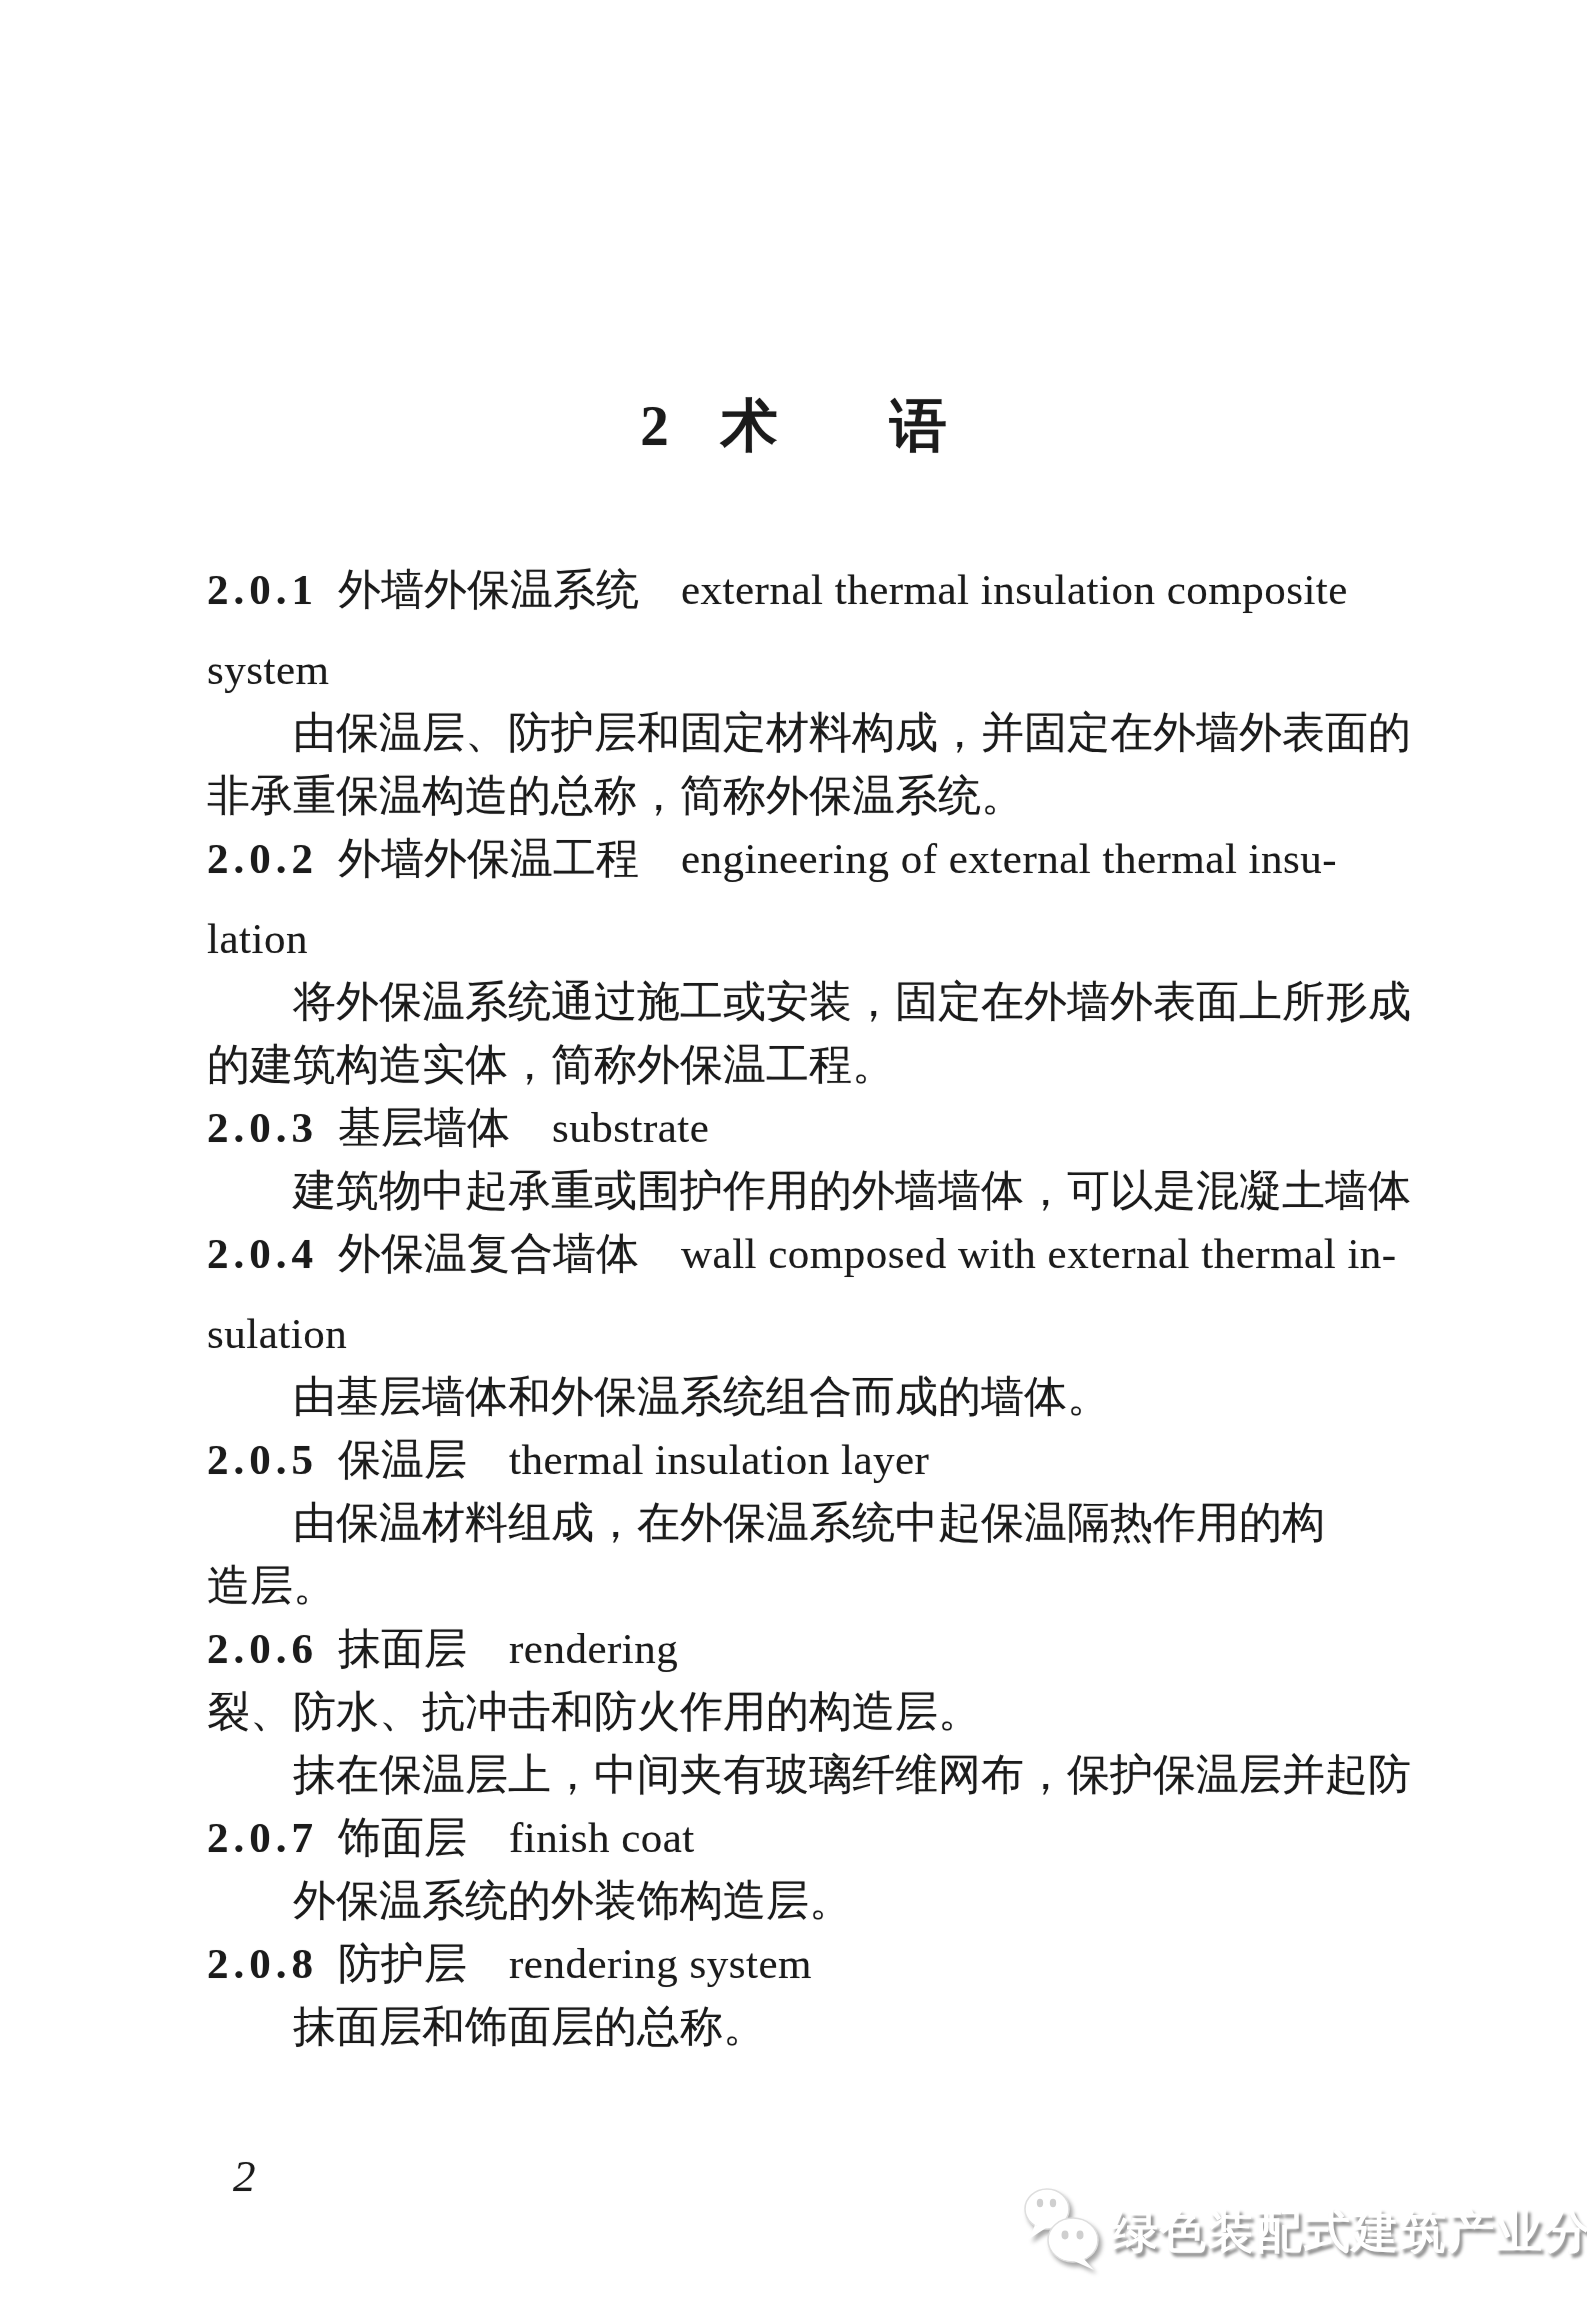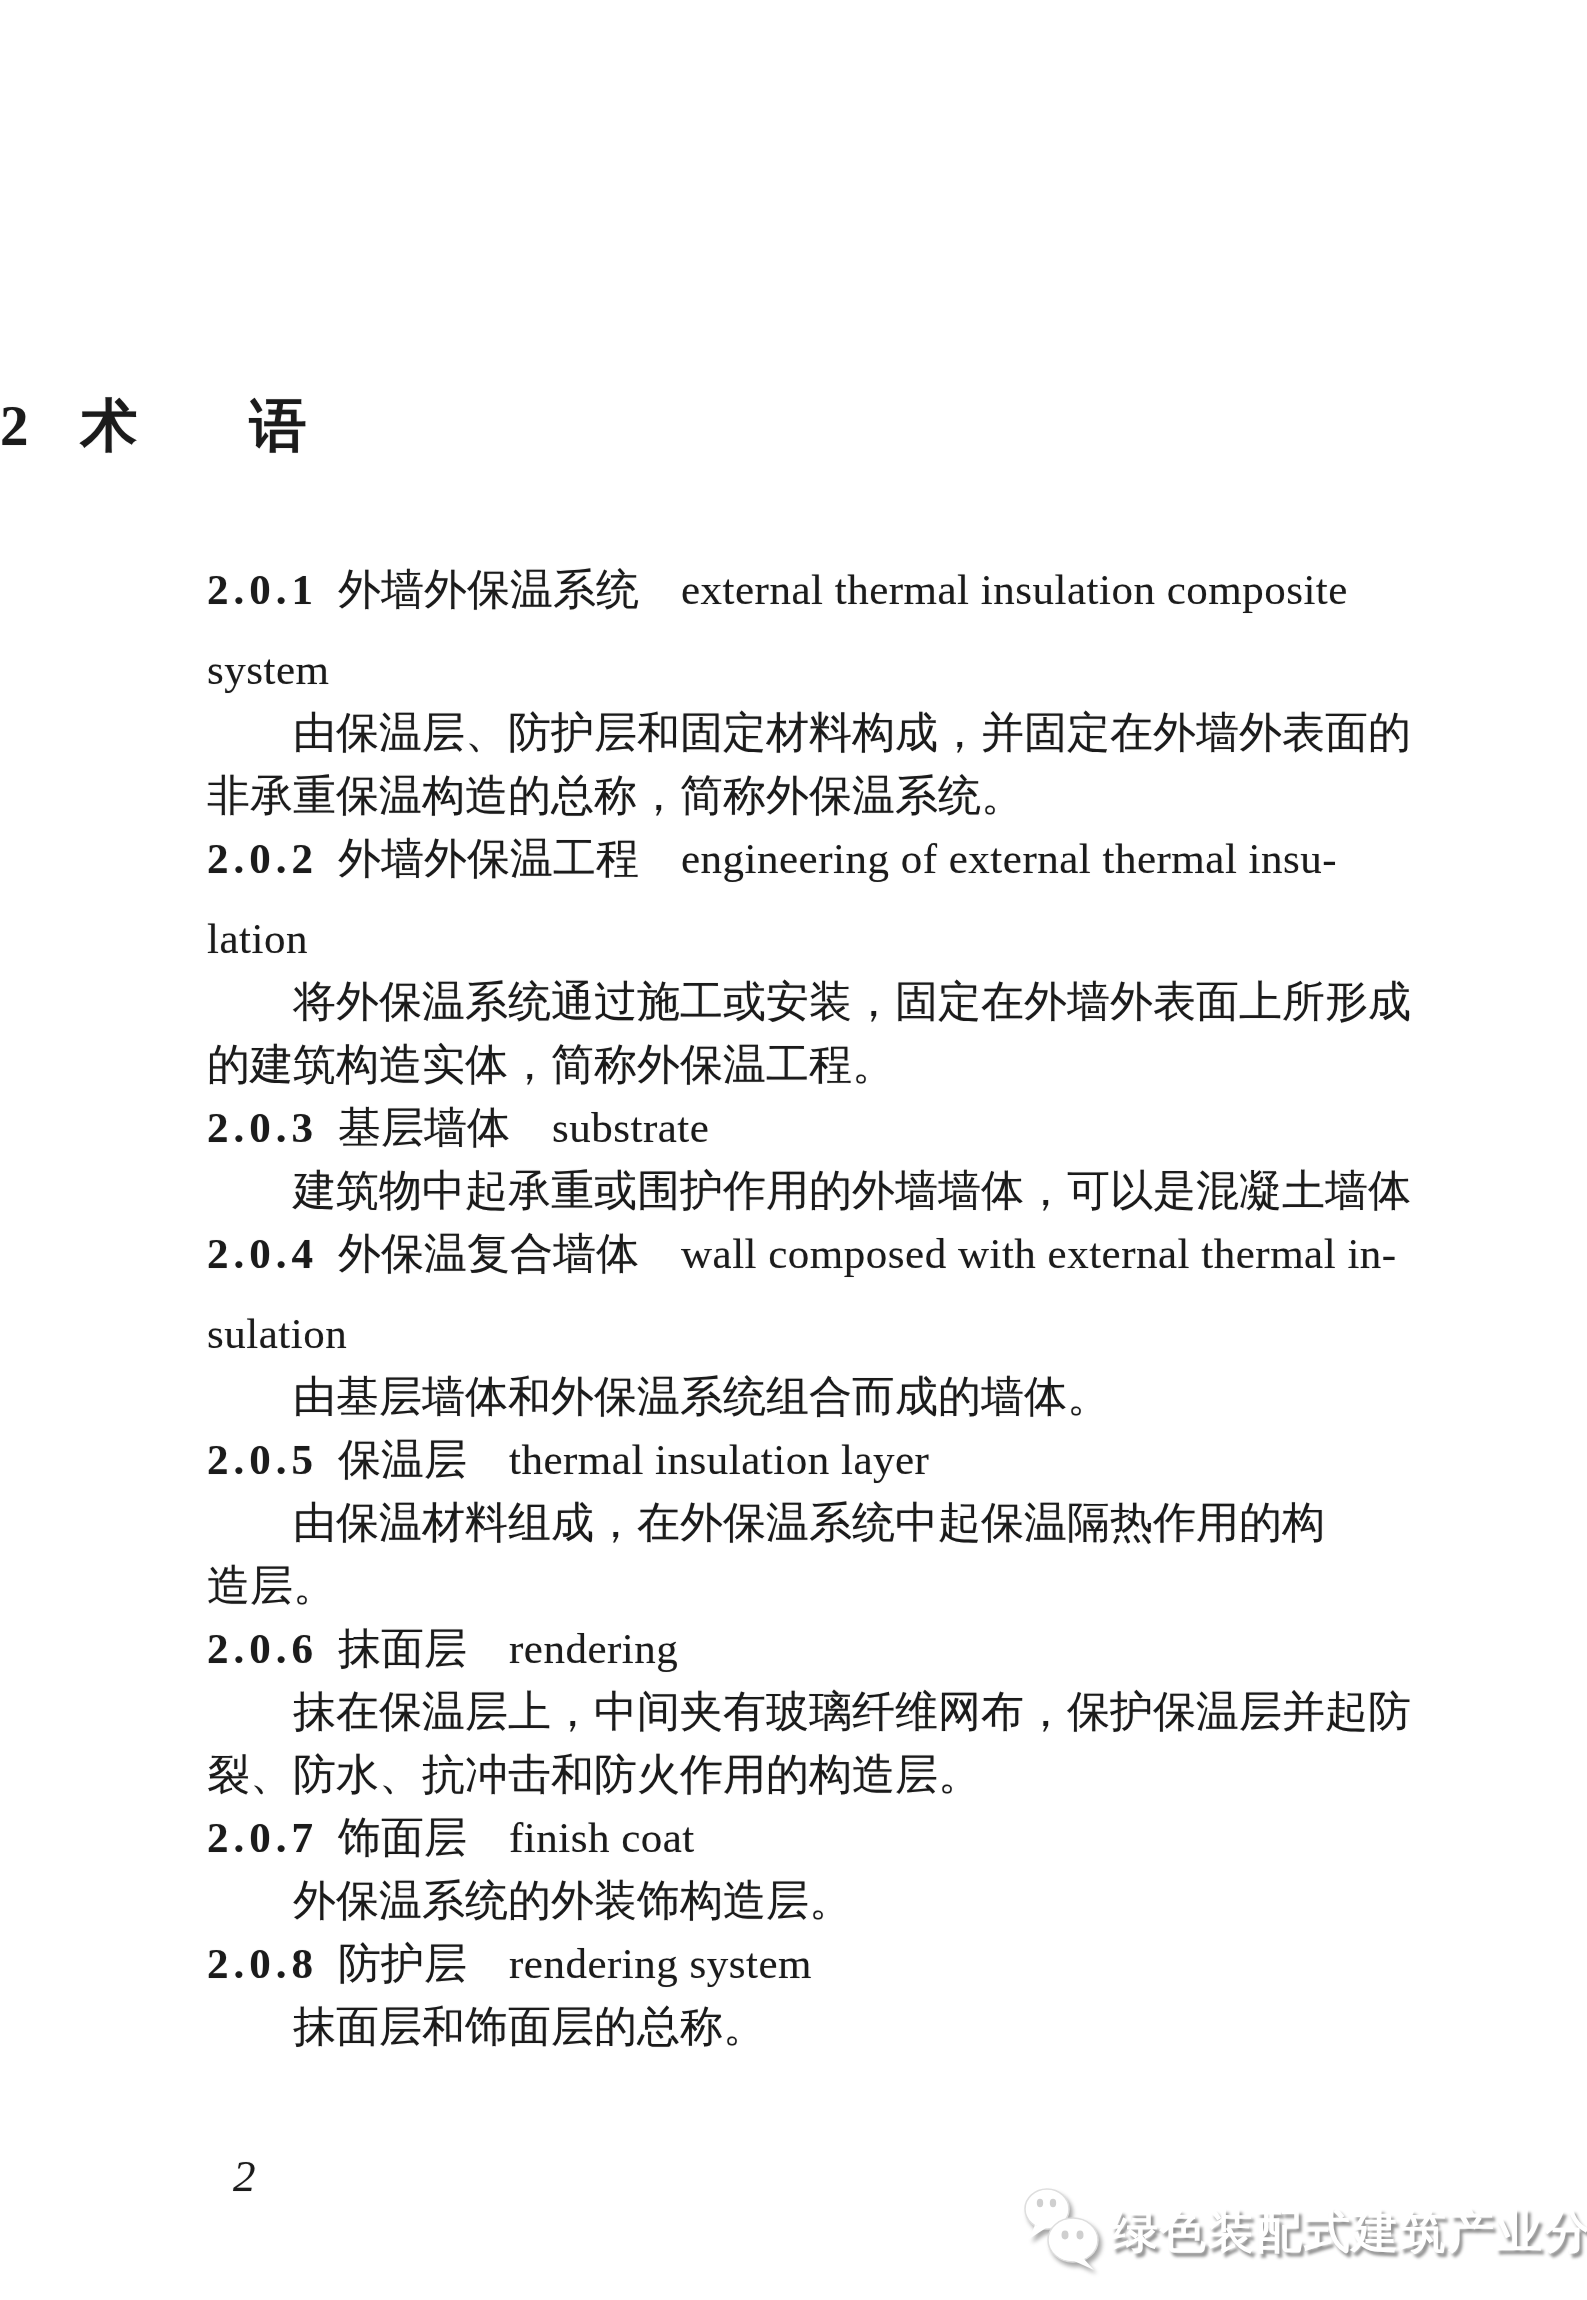--- a/index.html
+++ b/index.html
@@ -12,20 +12,21 @@
     overflow: hidden;
     font-family: "Liberation Serif", "DejaVu Serif", serif;
     color: #1b1b1b;
   }
   
   .chapter-title {
     position: absolute;
     top: 388px;
     left: 0;
     width: 100%;
+    text-align: center;
     font-size: 57px;
     font-weight: bold;
     letter-spacing: 0;
     text-shadow: 0 0 1px rgba(0,0,0,0.35);
   }
   .chapter-title .t-num { margin-right: 52px; }
   .chapter-title .t-c2  { margin-left: 112px; }
   
   .content {
     position: absolute;
@@ -125,22 +126,22 @@
         <span class="num">2.0.5</span><span class="term">保温层</span><span class="eng">thermal insulation layer</span>
       </p>
       <p class="line def indent">由保温材料组成，在外保温系统中起保温隔热作用的构</p>
       <p class="line def">造层。</p>
     </section>
 
     <section>
       <p class="line head">
         <span class="num">2.0.6</span><span class="term">抹面层</span><span class="eng">rendering</span>
       </p>
+      <p class="line def">裂、防水、抗冲击和防火作用的构造层。</p>
       <p class="line def indent">抹在保温层上，中间夹有玻璃纤维网布，保护保温层并起防</p>
-      <p class="line def">裂、防水、抗冲击和防火作用的构造层。</p>
     </section>
 
     <section>
       <p class="line head">
         <span class="num">2.0.7</span><span class="term">饰面层</span><span class="eng">finish coat</span>
       </p>
       <p class="line def indent">外保温系统的外装饰构造层。</p>
     </section>
 
     <section>

